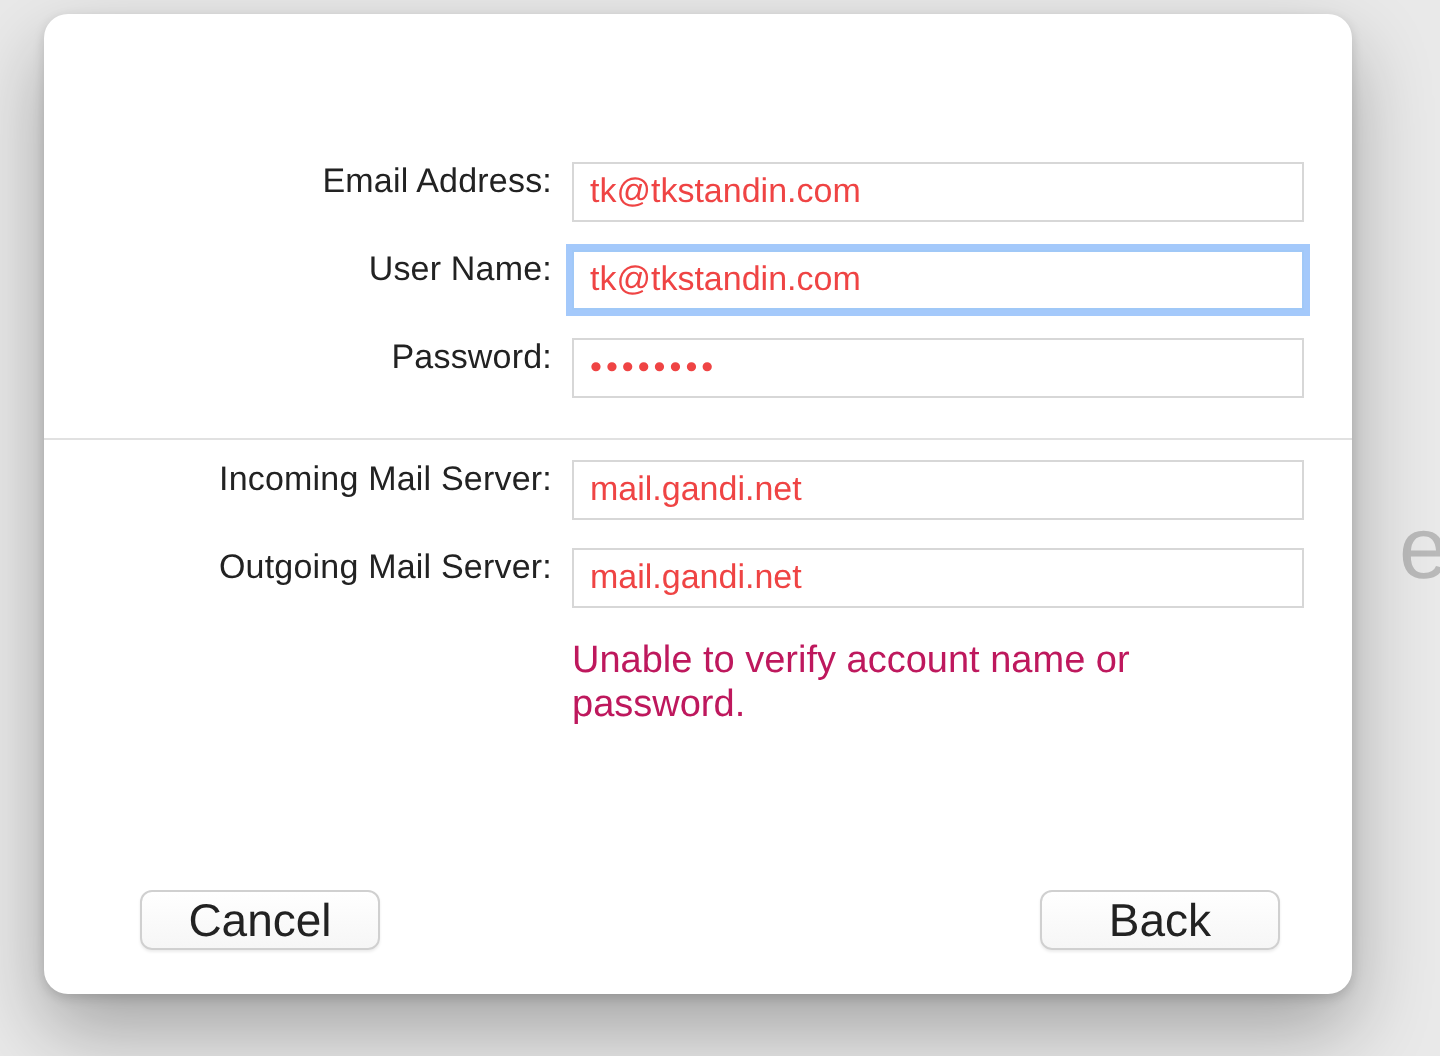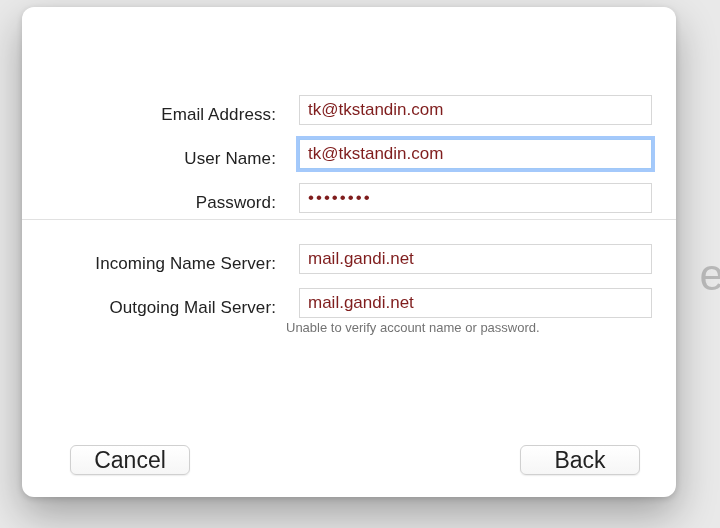--- a/index.html
+++ b/index.html
@@ -33,24 +33,23 @@
     background: #fff;
     border-radius: 12px;
     box-shadow: 0 18px 40px rgba(0,0,0,0.30), 0 2px 6px rgba(0,0,0,0.15);
     padding: 0;
   }
   .form-area {
     padding-top: 74px;
   }
   .row {
     display: flex;
-    align-items: flex-end;
+    align-items: flex-start;
     height: 44px;
     padding: 0 24px 0 0;
-    gap: 13px;
   }
   .label {
     width: 254px;
     text-align: right;
     padding-right: 10px;
     color: #222;
     font-size: 17px;
     letter-spacing: 0.1px;
   }
   .field {
@@ -58,21 +57,21 @@
     position: relative;
   }
   .text-input {
     width: 100%;
     height: 30px;
     box-sizing: border-box;
     border: 1px solid #d7d7d7;
     border-radius: 0;
     padding: 3px 8px;
     font-size: 17px;
-    color: #7f1d1d;
+    color: #ef4444;
     background: #fff;
     outline: none;
     font-family: inherit;
   }
   .text-input.focused {
     border: 1px solid #a0c8f7;
     box-shadow: 0 0 0 3px rgba(54,135,247,0.45);
   }
   .text-input[type="password"] {
     letter-spacing: 2px;
@@ -112,22 +111,22 @@
     justify-content: center;
     gap: 1px;
   }
   .select-arrows svg { display: block; }
   .error-row {
     display: flex;
     padding: 2px 24px 0 0;
   }
   .error-text {
     margin-left: 264px;
-    color: #737373;
-    font-size: 13px;
+    color: #be185d;
+    font-size: 19px;
   }
   .button-bar {
     position: absolute;
     left: 0;
     right: 0;
     bottom: 22px;
     padding: 0 24px 0 48px;
     display: flex;
     align-items: center;
   }
@@ -181,21 +180,21 @@
       <div class="label">Password:</div>
       <div class="field">
         <input class="text-input" type="password" value="••••••••" style="">
       </div>
     </div>
 
     <div class="divider"></div>
 
 
     <div class="row">
-      <div class="label">Incoming Name Server:</div>
+      <div class="label">Incoming Mail Server:</div>
       <div class="field">
         <input class="text-input" type="text" value="mail.gandi.net" style="">
       </div>
     </div>
 
     <div class="row">
       <div class="label">Outgoing Mail Server:</div>
       <div class="field">
         <input class="text-input" type="text" value="mail.gandi.net" style="">
       </div>

